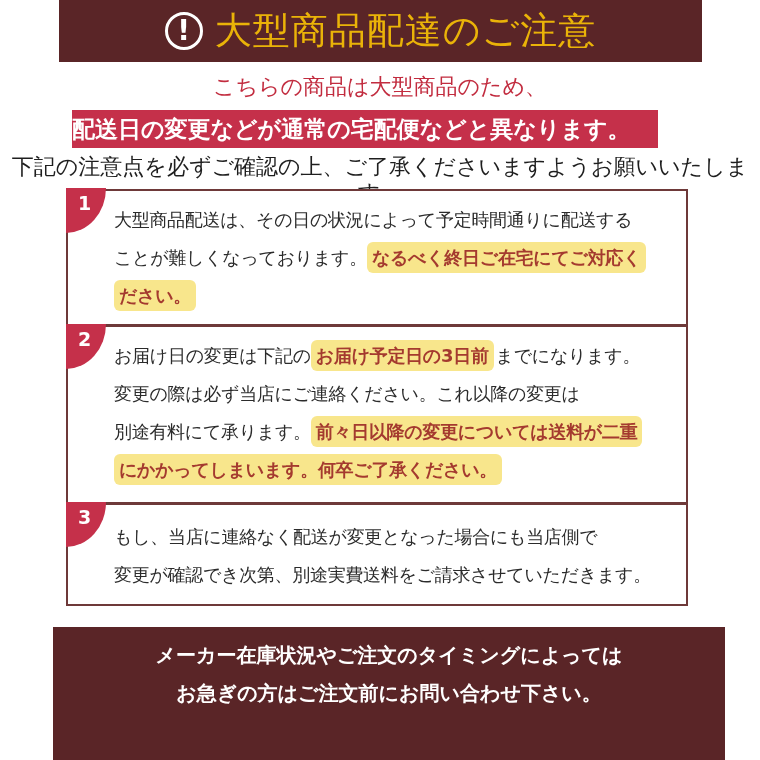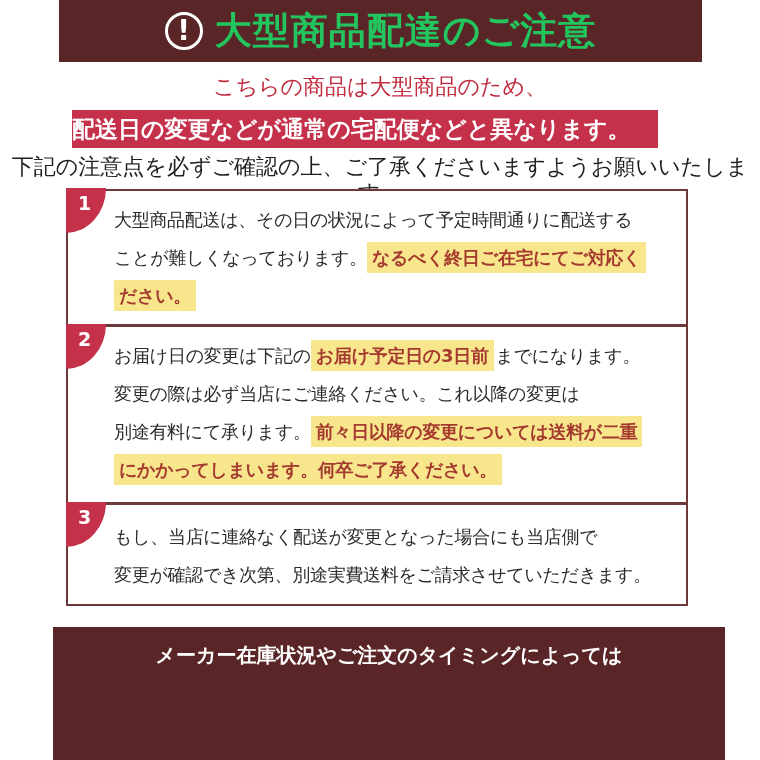--- a/index.html
+++ b/index.html
@@ -11,21 +11,21 @@
   
   .banner {
     position:absolute; left:59px; top:0; width:643px; height:62px;
     background:#5a2527; display:flex; align-items:center; justify-content:center; gap:12px;
   }
   .excl {
     width:38px; height:38px; border:3px solid #ffffff; border-radius:50%;
     color:#ffffff; font-size:28px; font-weight:bold; line-height:1;
     display:flex; align-items:center; justify-content:center; box-sizing:border-box;
   }
-  .banner h1 { margin:0; color:#22c55e; font-size:37px; font-weight:bold; letter-spacing:1px; }
+  .banner h1 { margin:0; color:#eab308; font-size:37px; font-weight:normal; letter-spacing:1px; }
 
   
   .intro {
     position:absolute; top:71px; left:0; width:100%; margin:0; text-align:center;
     color:#c22c3f; font-size:22px; font-weight:normal; line-height:32px;
   }
   .ribbon {
     position:absolute; top:110px; left:72px; width:586px; height:38px;
     background:#c5304a; color:#ffffff; font-size:23px; font-weight:bold;
     text-align:left; line-height:38px;
@@ -49,21 +49,21 @@
     margin:0; font-size:18px; line-height:38px; color:#2b2b2b;
     letter-spacing:-0.3px; white-space:nowrap;
   }
   .badge {
     position:absolute; top:-3px; left:-2px; width:40px; height:45px;
     background:#c5304a; border-radius:0 0 100% 0; box-sizing:border-box;
     color:#ffffff; font-size:19px; font-weight:bold; padding:4px 0 0 12px;
   }
   .hl {
     background:#f8e68c; color:#a43a2f; font-weight:bold;
-    padding:5px 5px; margin-right:2px;
+    padding:5px 5px; margin-right:2px;border-radius:6px;
   }
 
   
   .footer {
     position:absolute; left:53px; top:627px; width:672px; height:133px;
     background:#5a2527; text-align:center;
   }
   .f-line { margin:0; color:#ffffff; font-size:20px; font-weight:bold; }
   .f-1 { padding-top:15px; }
   .f-yellow {
@@ -110,15 +110,16 @@
     <article class="row row-3">
       <span class="badge">3</span>
       <p><span>もし、当店に連絡なく配送が変更となった場合にも当店側で</span></p>
       <p><span>変更が確認でき次第、別途実費送料をご請求させていただきます。</span></p>
     </article>
 
   </section>
 
   <footer class="footer">
     <p class="f-line f-1">メーカー在庫状況やご注文のタイミングによっては</p>
+    <p class="f-line f-3">お急ぎの方はご注文前にお問い合わせ下さい。</p>
   </footer>
 
 </div>
 
 </body></html>

